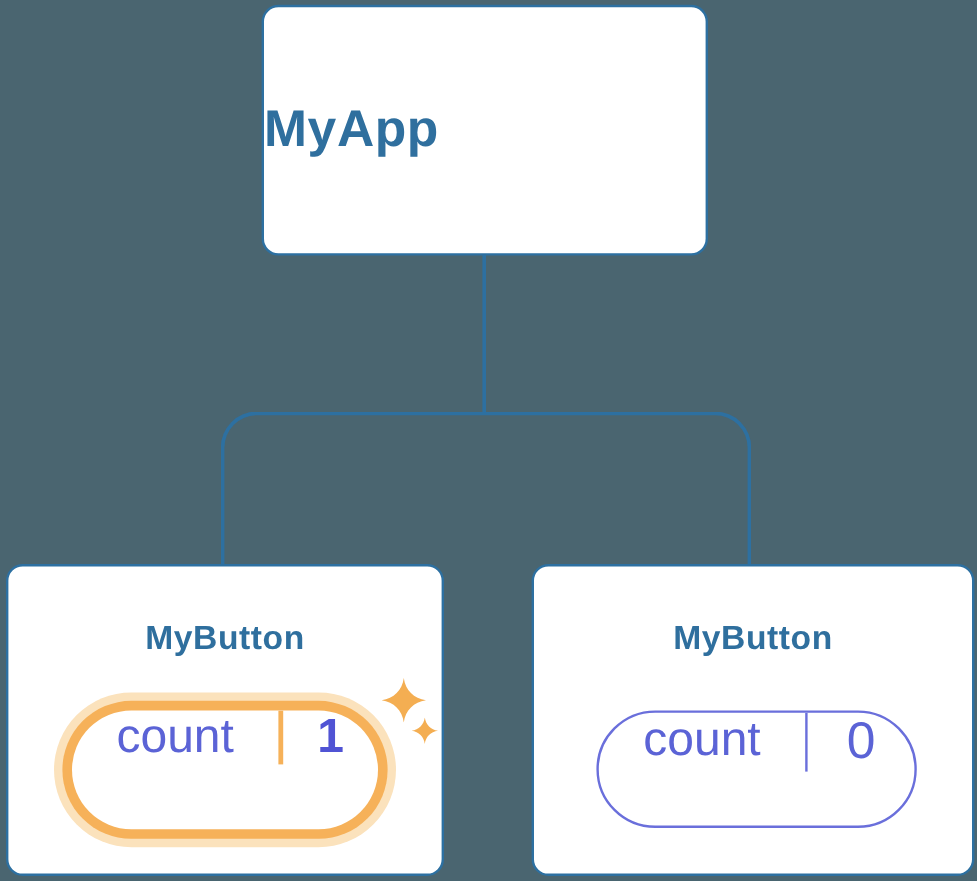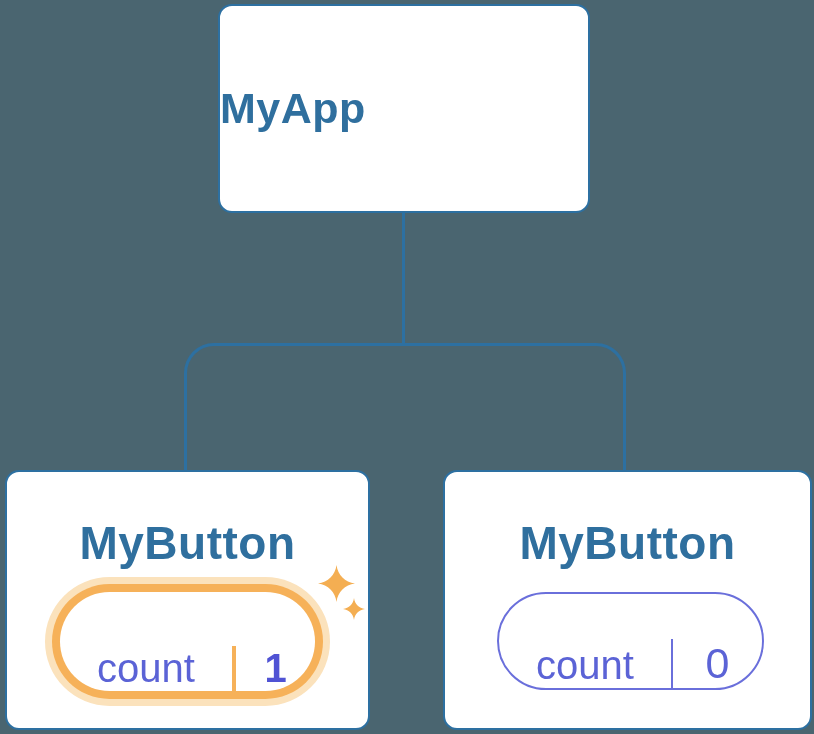--- a/index.html
+++ b/index.html
@@ -55,27 +55,27 @@
     border-bottom: none;
     border-radius: 30px 30px 0 0;
   }
 
   
   .button-node { top: 470px; width: 365px; height: 260px; }
   .button-node.left  { left: 5px; }
   .button-node.right { left: 443px; width: 369px; }
   .button-node .node-title {
     position: absolute; top: 44px; left: 0; width: 100%;
-    text-align: center; font-size: 46px;
+    text-align: center; font-size: 28px;
   }
 
   
   .pill {
     position: absolute;
-    display: flex; align-items: flex-end;
+    display: flex; align-items: flex-start;
     background: var(--node-bg);
     border-radius: 60px;
     overflow: hidden;
   }
   .button-node.left .pill {
     left: 53px; top: 120px; width: 255px; height: 99px;
     box-shadow: 0 0 0 8px var(--highlight-ring), 0 0 0 15px var(--highlight-halo);
   }
   .button-node.right .pill {
     left: 52px; top: 120px; width: 267px; height: 98px;

